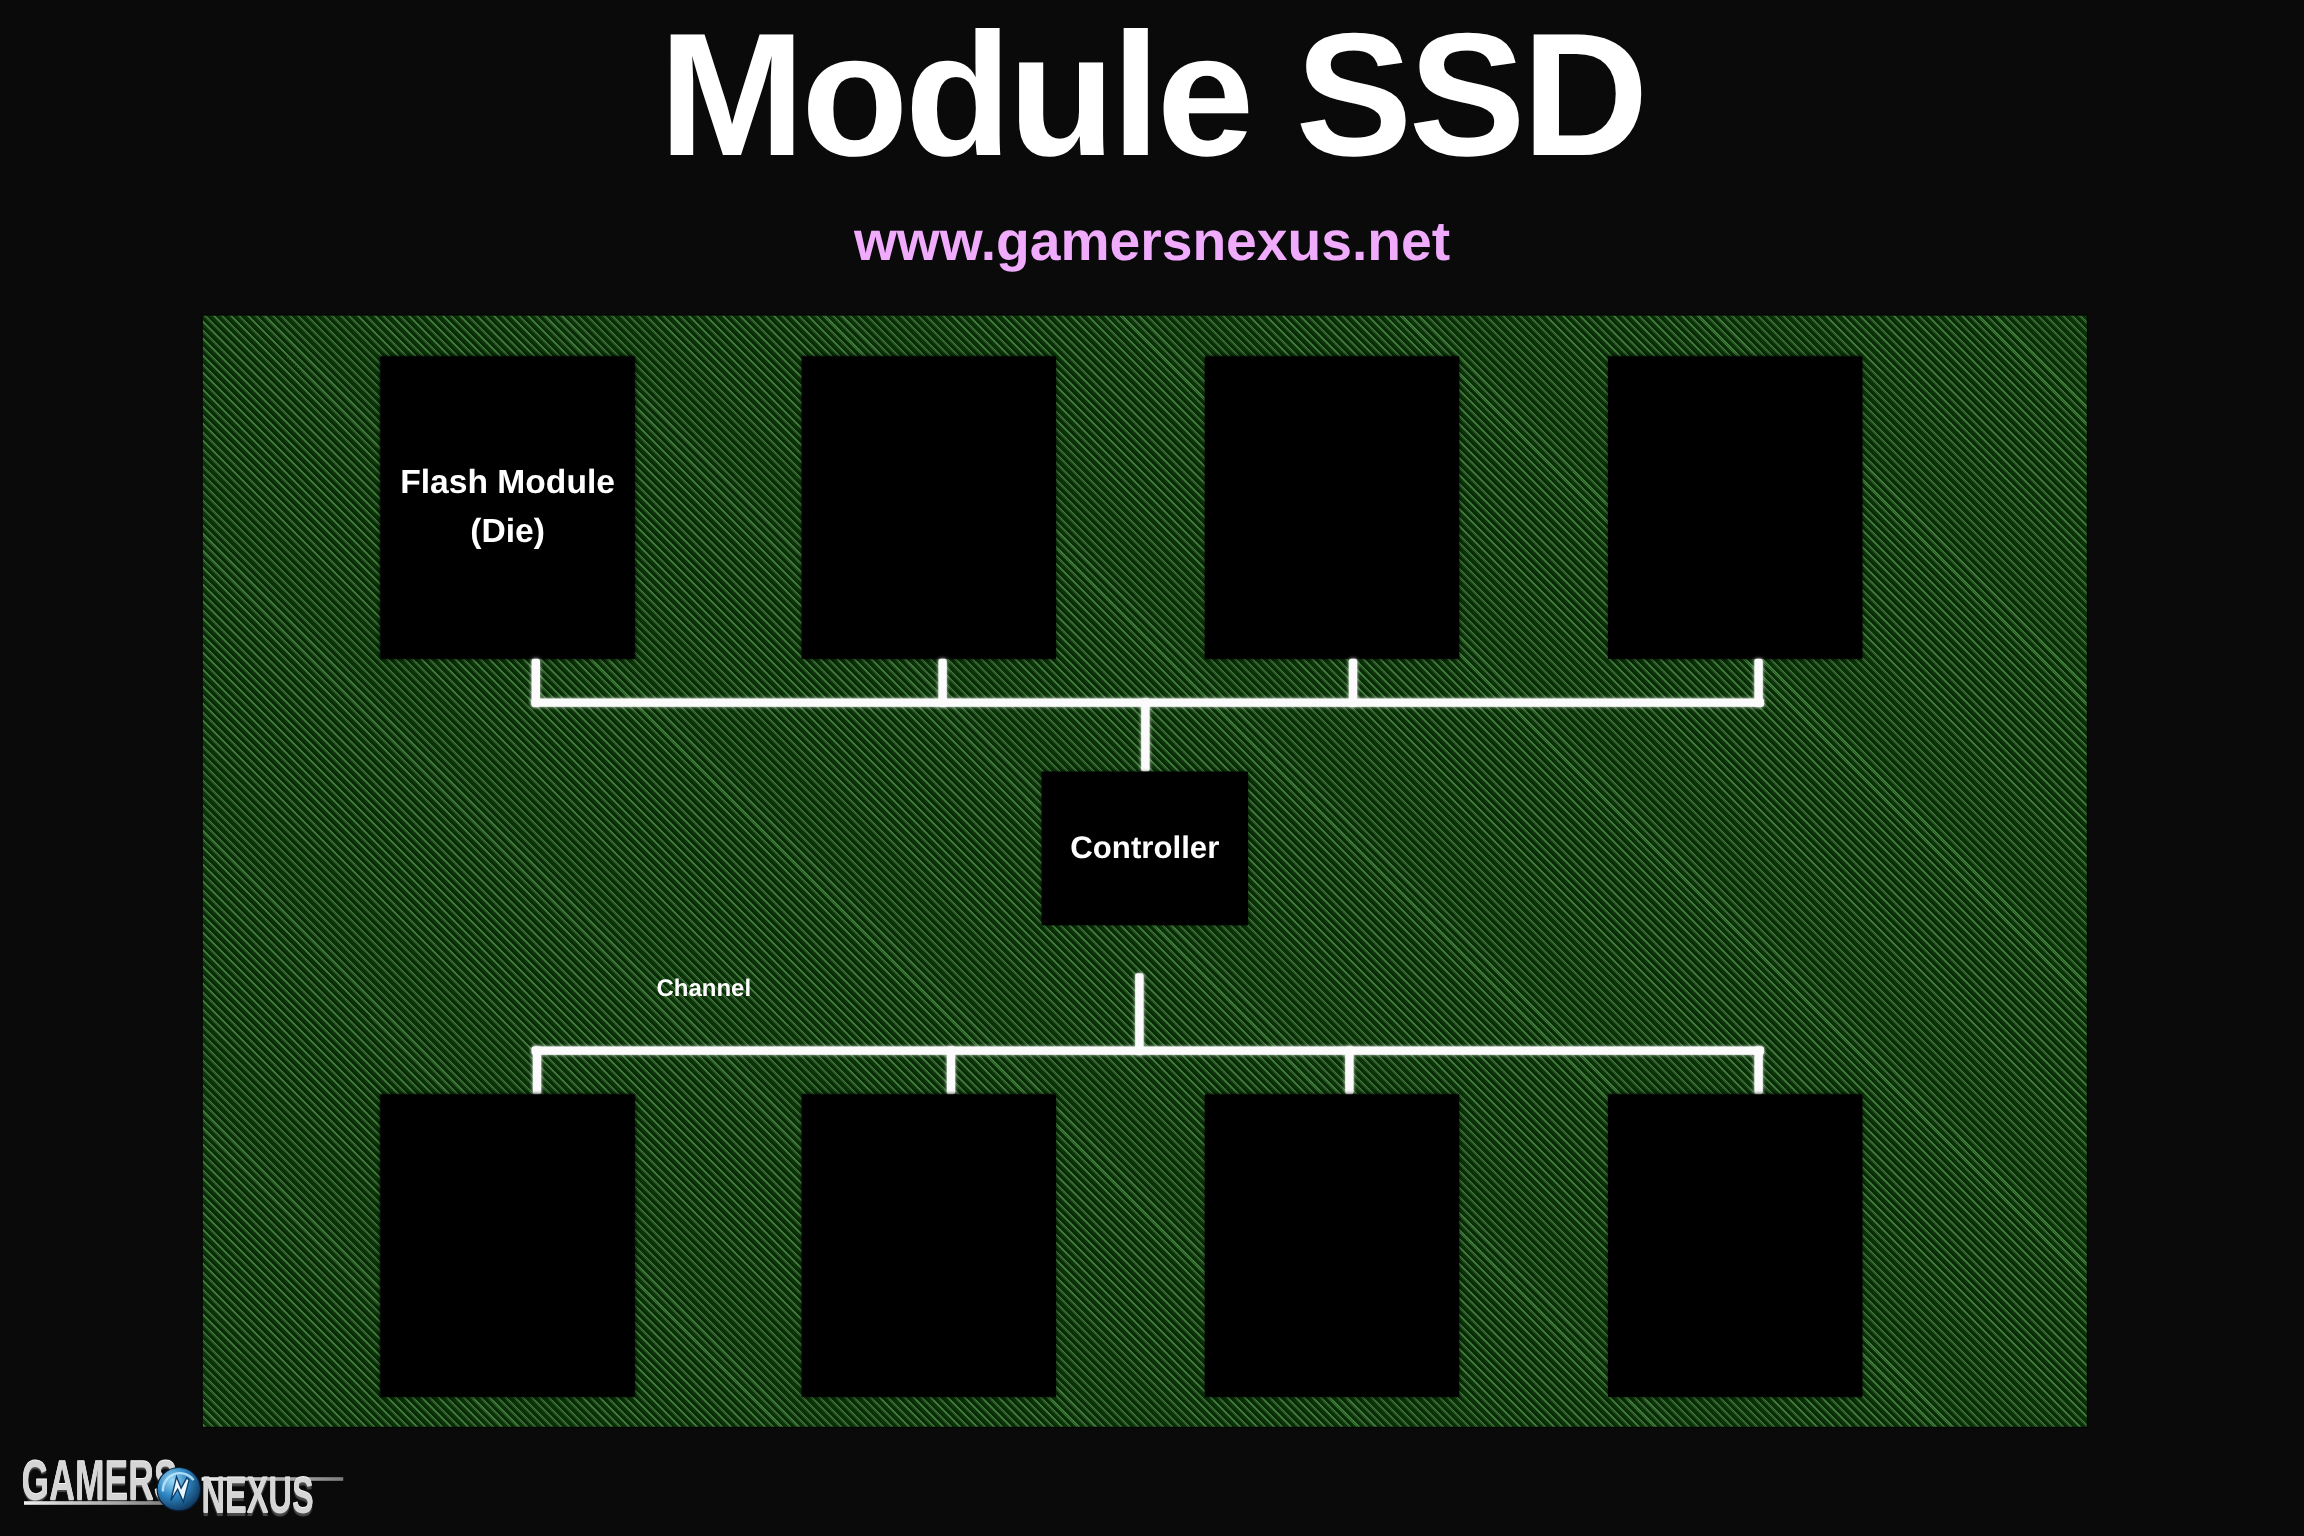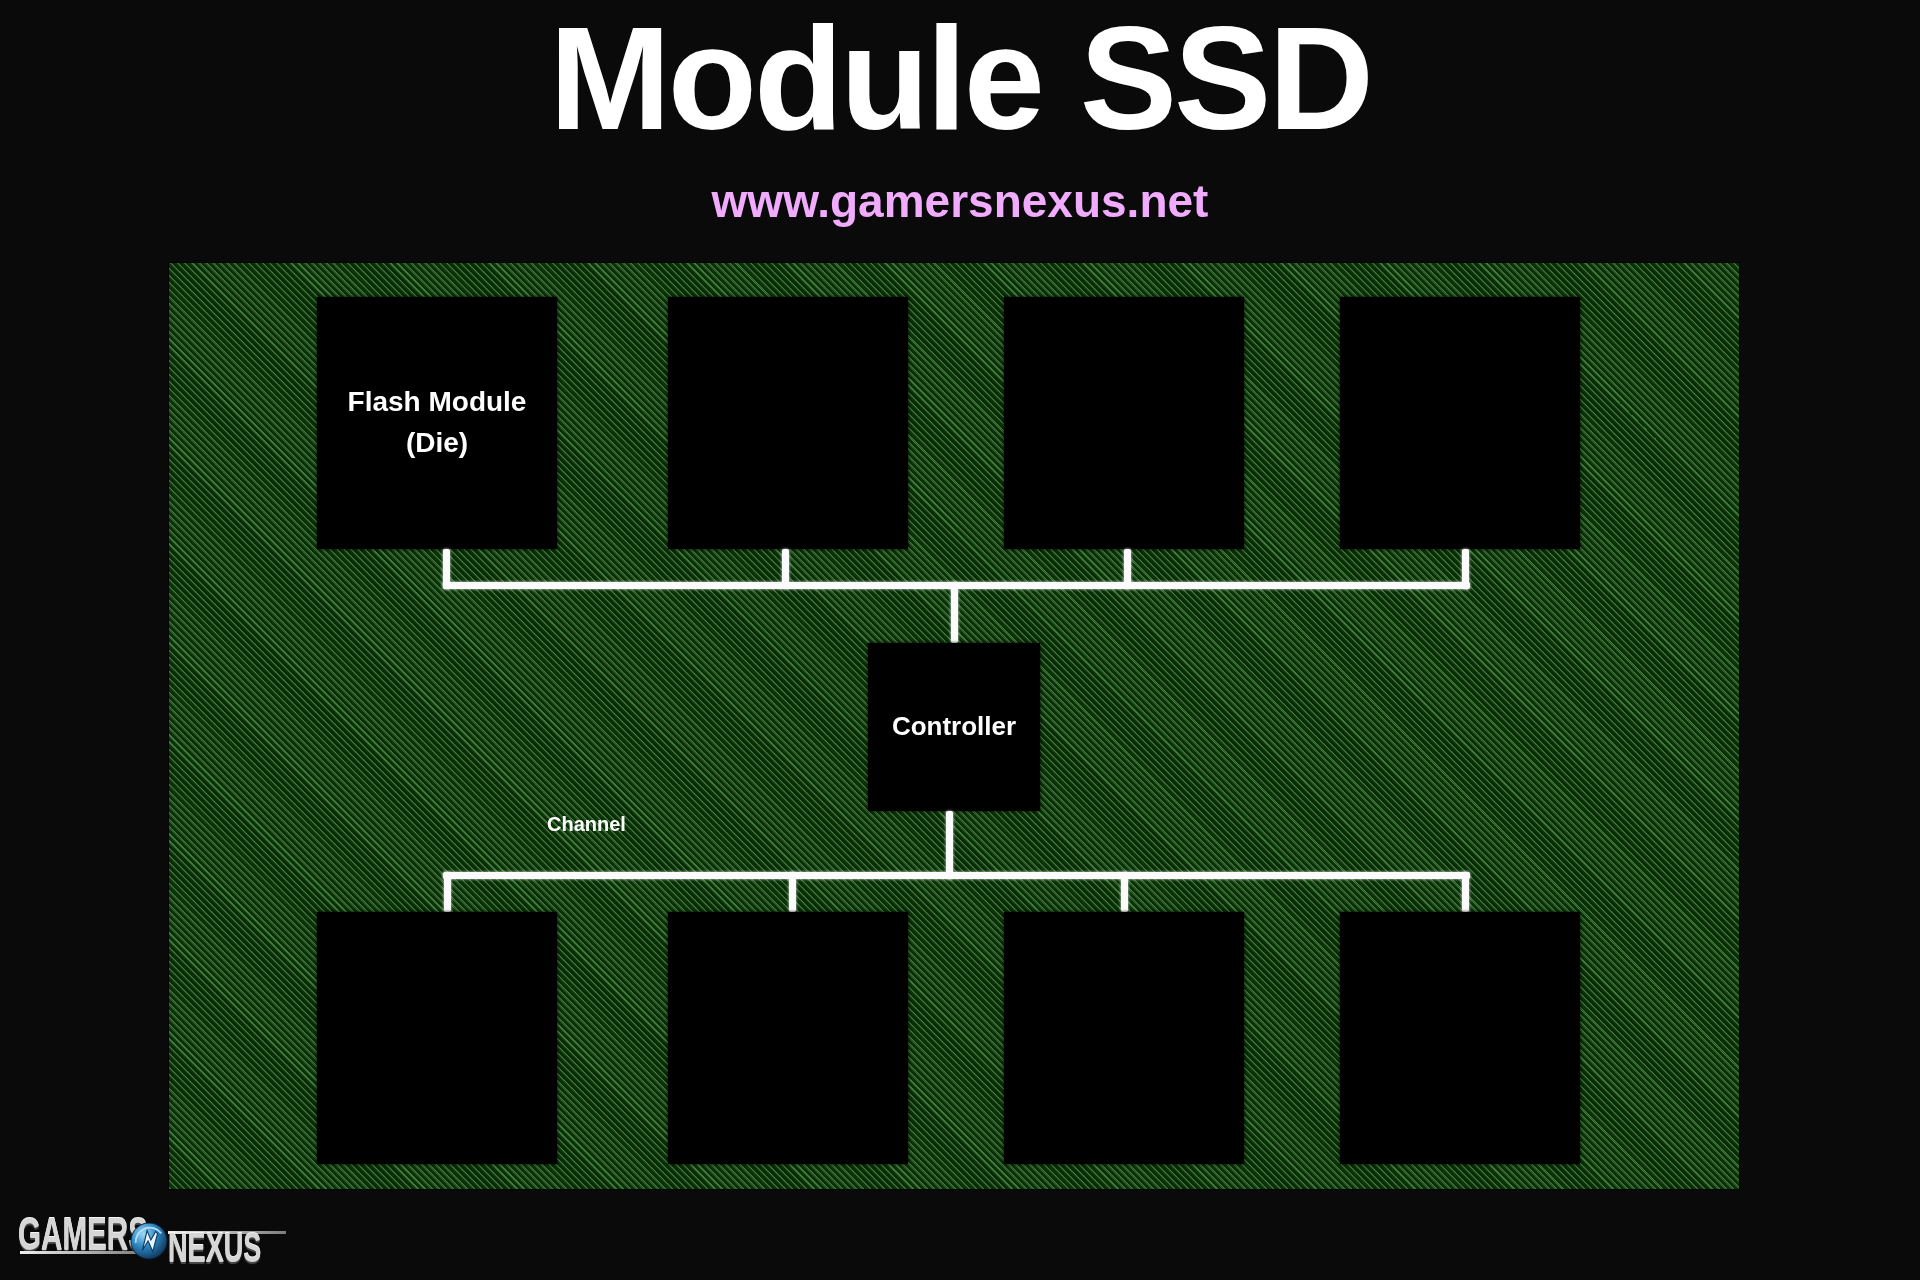--- a/index.html
+++ b/index.html
@@ -21,29 +21,29 @@
   
   .pcb{
     position:absolute;left:169px;top:263px;width:1570px;height:926px;
     background-color:#0c3509;
     background-image:
       repeating-linear-gradient(45deg, rgba(0,0,0,0.28) 0 1px, rgba(0,0,0,0) 1px 2.5px),
       repeating-linear-gradient(45deg, #3f7c3a 0 1.8px, #0c3509 1.8px 5px);
     outline:1px solid rgba(0,0,0,0.6);
   }
   .chip{
-    position:absolute;width:240px;height:252px;background:#000;
+    position:absolute;width:212px;height:252px;background:#000;
     box-shadow:0 0 3px rgba(0,0,0,0.9);
     display:flex;align-items:center;justify-content:center;
   }
   .chip-label{
     color:#fff;font-size:28px;font-weight:bold;text-align:center;line-height:1.45;
   }
   .controller{
-    position:absolute;left:699px;top:380px;width:172px;height:168px;background:#000;
+    position:absolute;left:699px;top:380px;width:172px;height:128px;background:#000;
     box-shadow:0 0 3px rgba(0,0,0,0.9);
     display:flex;align-items:center;justify-content:center;
   }
   .controller .chip-label{font-size:26px;}
   .trace{
     position:absolute;background:#fbfbfb;border-radius:2px;
     box-shadow:0 0 3px rgba(255,255,255,0.85);
   }
   .channel-label{
     position:absolute;left:378px;top:550px;

